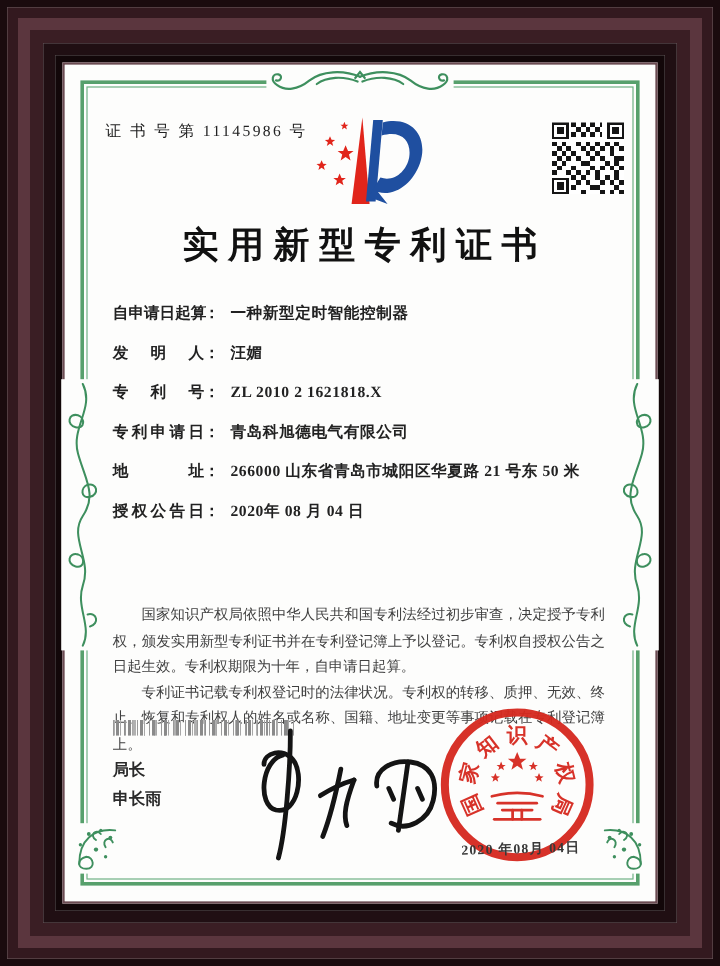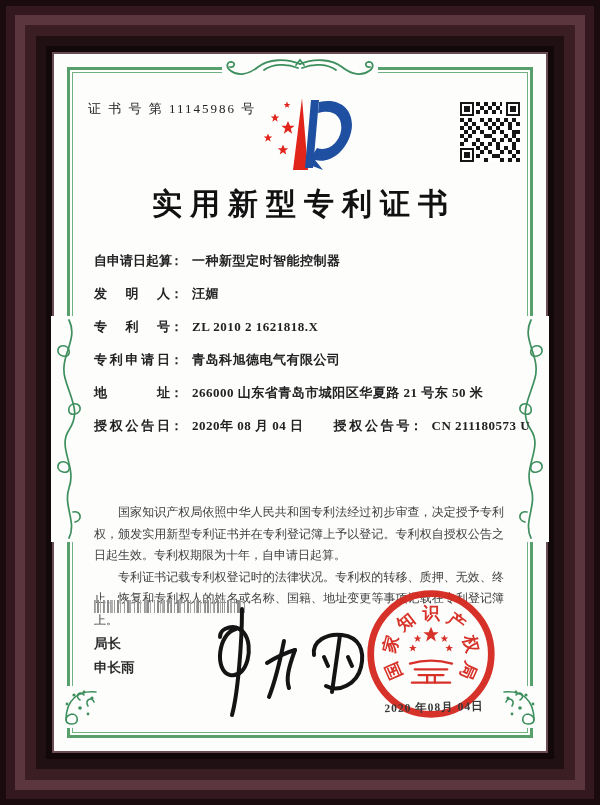--- a/index.html
+++ b/index.html
@@ -23,29 +23,29 @@
   .certno{position:absolute;left:34px;top:46px;font-size:13px;font-weight:400;letter-spacing:2px;color:#222;}
   .logo{position:absolute;left:191px;top:38px;width:110px;height:86px;}
   .qr{position:absolute;right:26px;top:48px;width:60px;height:60px;}
   .title{position:absolute;left:0;right:0;top:130px;text-align:center;font-size:30px;font-weight:700;
          letter-spacing:8px;padding-left:8px;color:#111;}
   .fields{position:absolute;left:40px;right:36px;top:198px;font-size:13px;font-weight:700;color:#222;}
   .frow{margin-bottom:15px;line-height:18px;white-space:nowrap;}
   .flabel{display:inline-block;width:76px;text-align:justify;text-align-last:justify;}
   .fcolon{display:inline;}
   .fvalue{margin-left:9px;letter-spacing:0.5px;}
-  .grant{display:flex;gap:30px;}
+  .grant{display:flex;gap:72px;}
   .paras{position:absolute;left:40px;right:42px;top:420px;font-size:12px;line-height:1.8;
          text-align:justify;color:#404040;font-weight:500;margin-top:28px;}
   .paras p{margin:0;text-indent:2em;}
   .barcode{position:absolute;left:40px;top:546px;width:152px;height:13px;
       background-image:
         repeating-linear-gradient(90deg,#9a9a9a 0 1px,transparent 1px 3px,#8a8a8a 3px 5px,transparent 5px 6px,#a8a8a8 6px 7px,transparent 7px 10px),
         repeating-linear-gradient(90deg,#b0b0b0 0 2px,transparent 2px 9px,#909090 9px 10px,transparent 10px 17px);}
-  .signer{position:absolute;left:40px;top:578px;font-family:Liberation Serif, serif;
+  .signer{position:absolute;left:40px;top:578px;font-family:Liberation Mono, monospace;
           font-size:13.5px;font-weight:700;color:#2a2a2a;line-height:24px;}
   .signature{position:absolute;left:118px;top:535px;width:215px;height:150px;}
   .seal{position:absolute;left:310px;top:533px;width:134px;height:134px;opacity:0.95;}
   .sealdate{position:absolute;left:295px;top:646px;width:170px;text-align:center;font-size:11.5px;
             font-weight:700;color:#383838;letter-spacing:1px;transform:rotate(-1.5deg);}
   svg{display:block;}
 </style>
 </head>
 <body>
 
@@ -193,23 +193,20 @@
       <div class="frow">
         <span class="flabel">专利申请日</span><span class="fcolon">：</span><span class="fvalue">青岛科旭德电气有限公司</span>
       </div>
       <div class="frow">
         <span class="flabel">地址</span><span class="fcolon">：</span><span class="fvalue">266000 山东省青岛市城阳区华夏路 21 号东 50 米</span>
       </div>
       <div class="frow grant">
         <span>
           <span class="flabel">授权公告日</span><span class="fcolon">：</span><span class="fvalue">2020年 08 月 04 日</span>
         </span>
-        <span>
-          <span class="flabel">授权公告号</span><span class="fcolon">：</span><span class="fvalue">CN 211180573 U</span>
-        </span>
       </div>
     </div>
 
     <div class="paras">
       <p>国家知识产权局依照中华人民共和国专利法经过初步审查，决定授予专利权，颁发实用新型专利证书并在专利登记簿上予以登记。专利权自授权公告之日起生效。专利权期限为十年，自申请日起算。</p>
       <p>专利证书记载专利权登记时的法律状况。专利权的转移、质押、无效、终止、恢复和专利权人的姓名或名称、国籍、地址变更等事项记载在专利登记簿上。</p>
     </div>
 
     <div class="barcode"></div>
 

